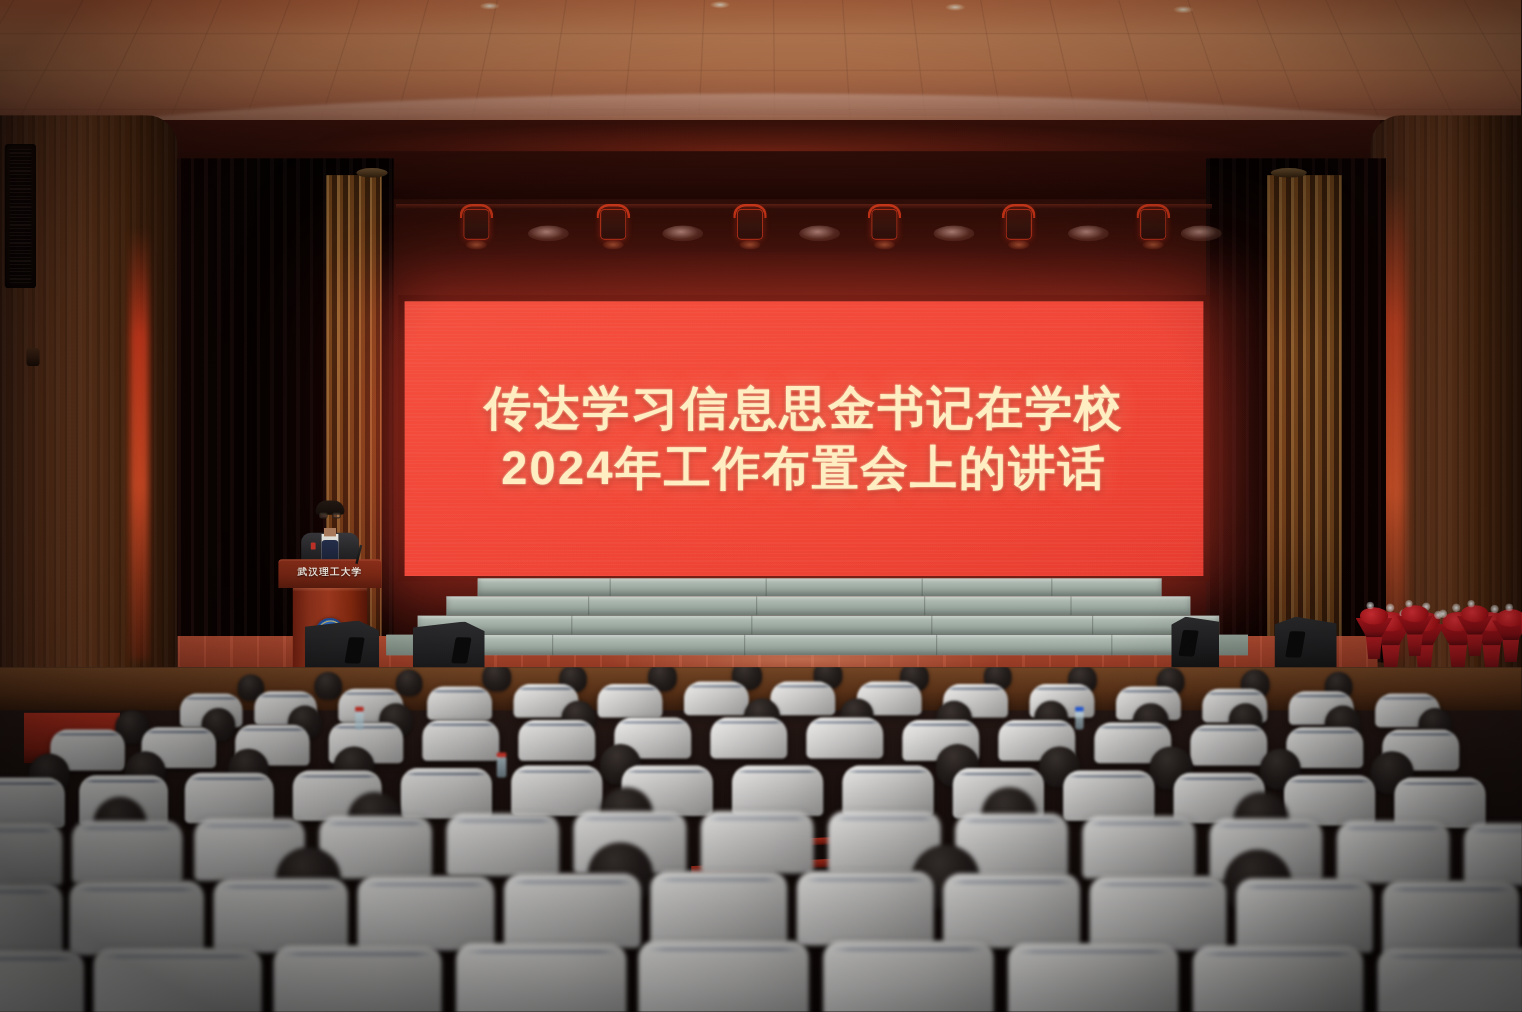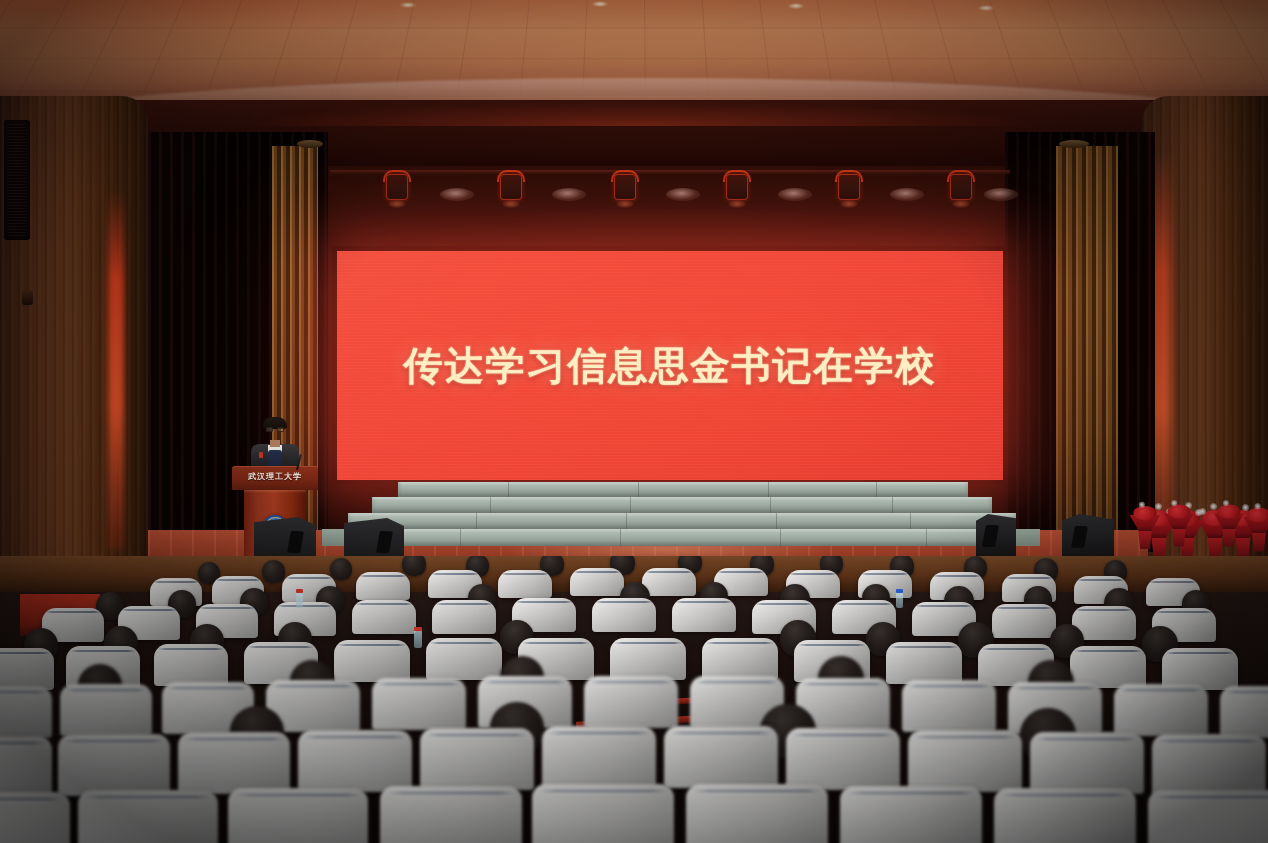--- a/index.html
+++ b/index.html
@@ -502,20 +502,21 @@
         <div class="yoke"></div>
         <div class="body"></div>
         <div class="lens"></div>
       </div>
     <div class="par" style="left:654px;"></div>
   </div>
 
   <div class="led-frame"></div>
   <div class="led-screen">
     <div class="led-title-line">传达学习信息思金书记在学校</div>
+    <div class="led-title-line">2024年工作布置会上的讲话</div>
   </div>
   <div class="screen-bloom"></div>
 
   <div class="stage-floor"></div>
   <div class="stage-apron"></div>
 
   <div class="riser" style="left:398px; top:482px; width:570px; height:15px;">
     <div class="riser-seam" style="left:110px;"></div>
       <div class="riser-seam" style="left:240px;"></div>
     <div class="riser-seam" style="left:370px;"></div>

